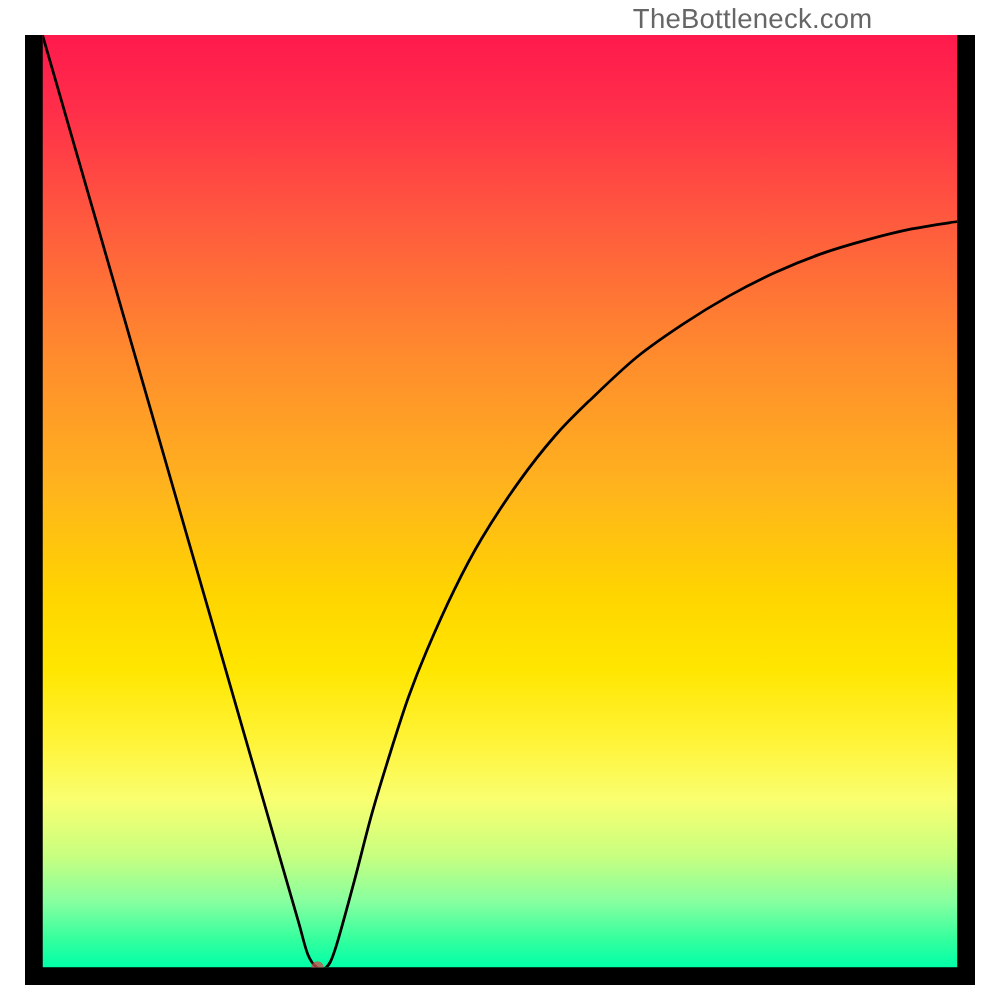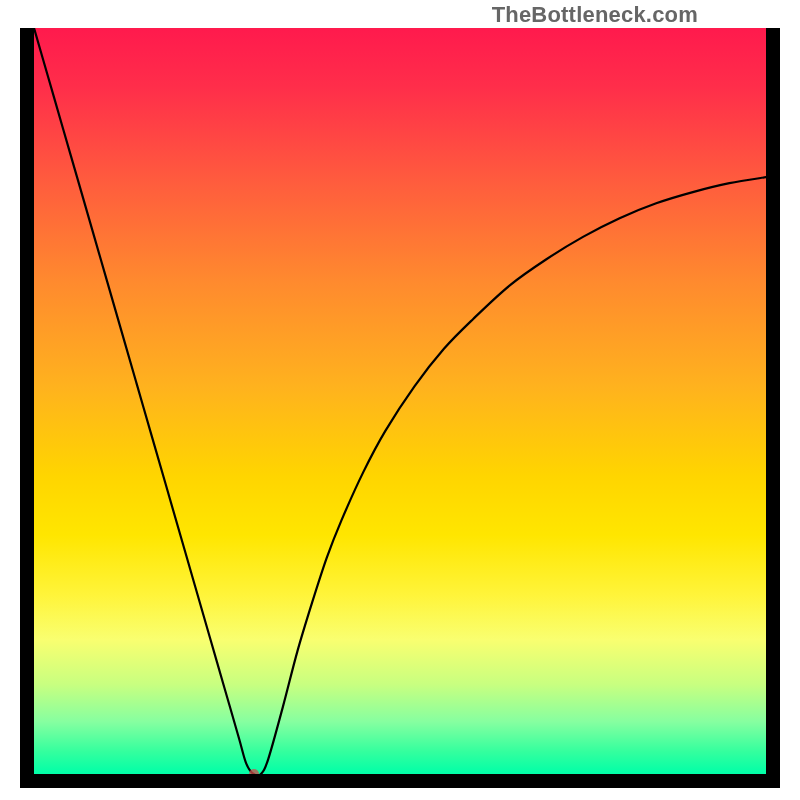--- a/index.html
+++ b/index.html
@@ -8,21 +8,20 @@
     width: 800px;
     height: 800px;
     overflow: hidden;
     background: #ffffff;
     font-family: Arial, Helvetica, sans-serif;
   }
   .chart-wrapper {
     position: relative;
     width: 708px;
     height: 800px;
-    font-weight: bold;
   }
   .watermark {
     position: absolute;
     top: 2px;
     right: 10px;
     color: #666666;
     font-size: 22px;
     font-family: Arial, sans-serif;
     letter-spacing: 0.2px;
     z-index: 5;

